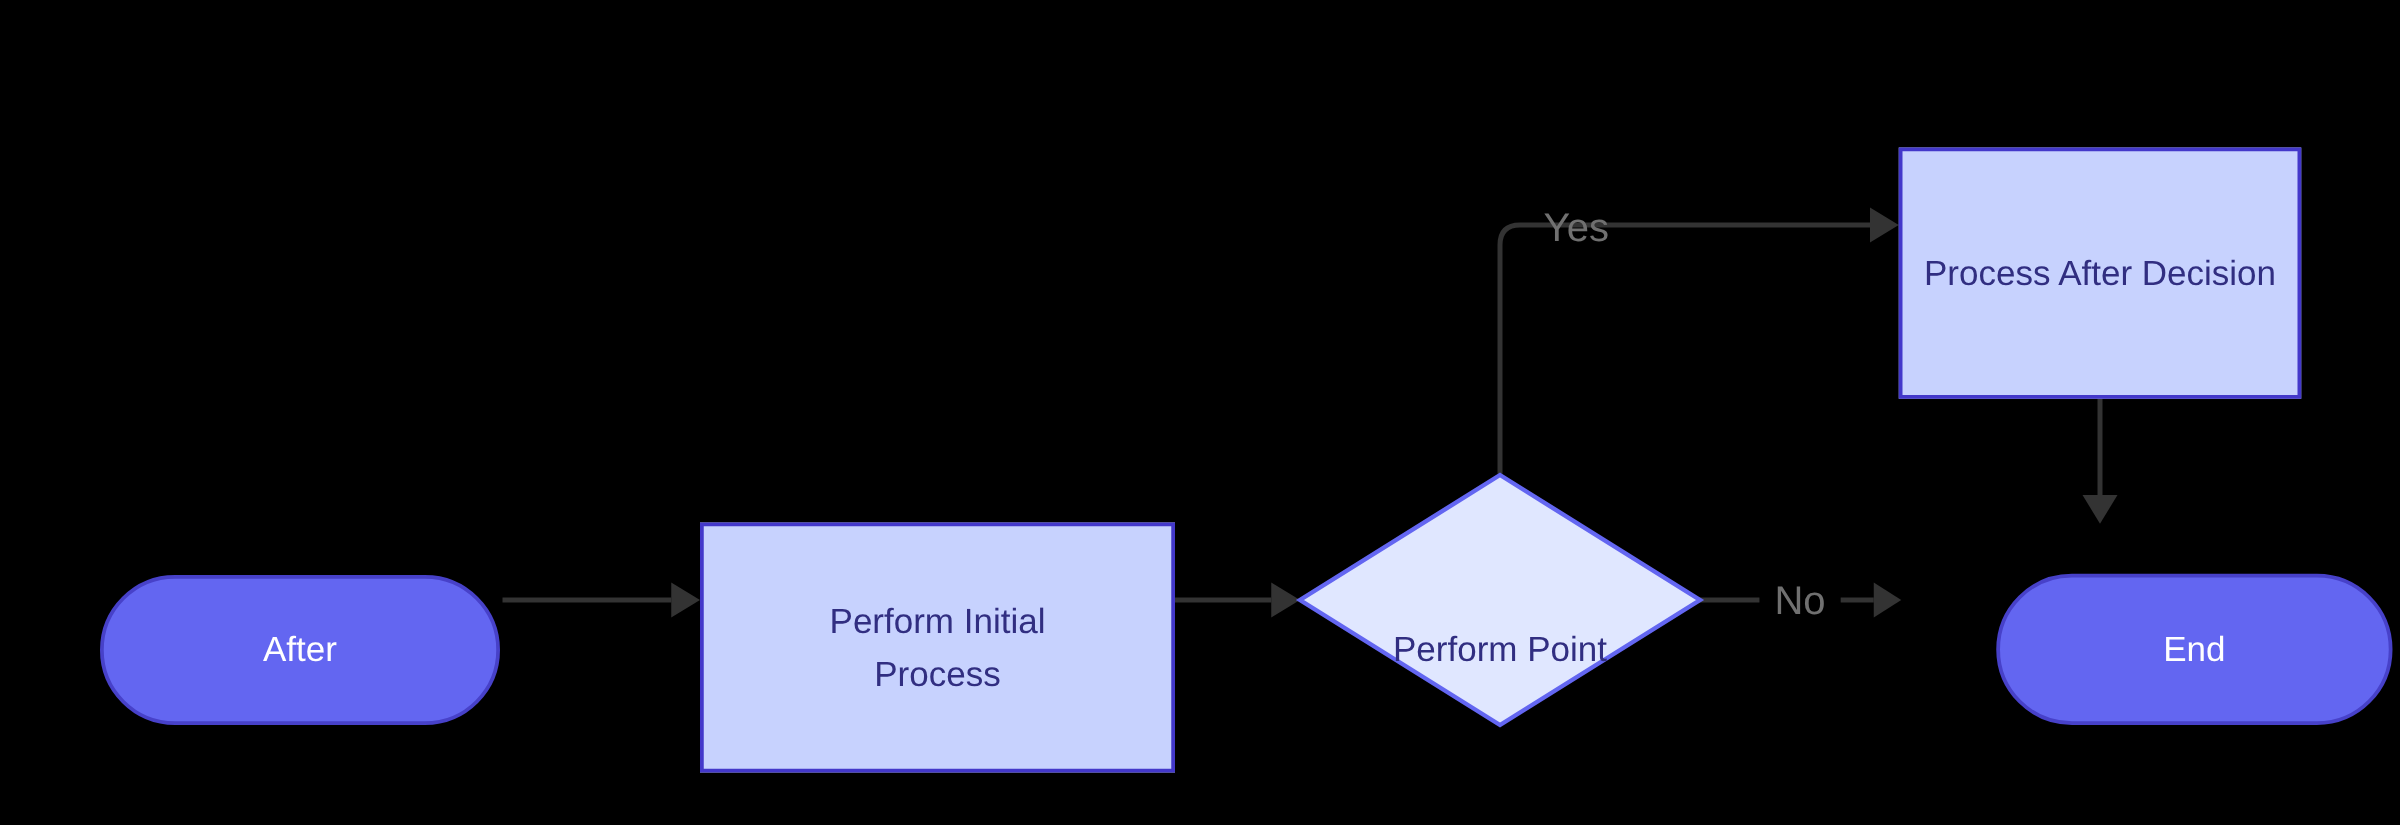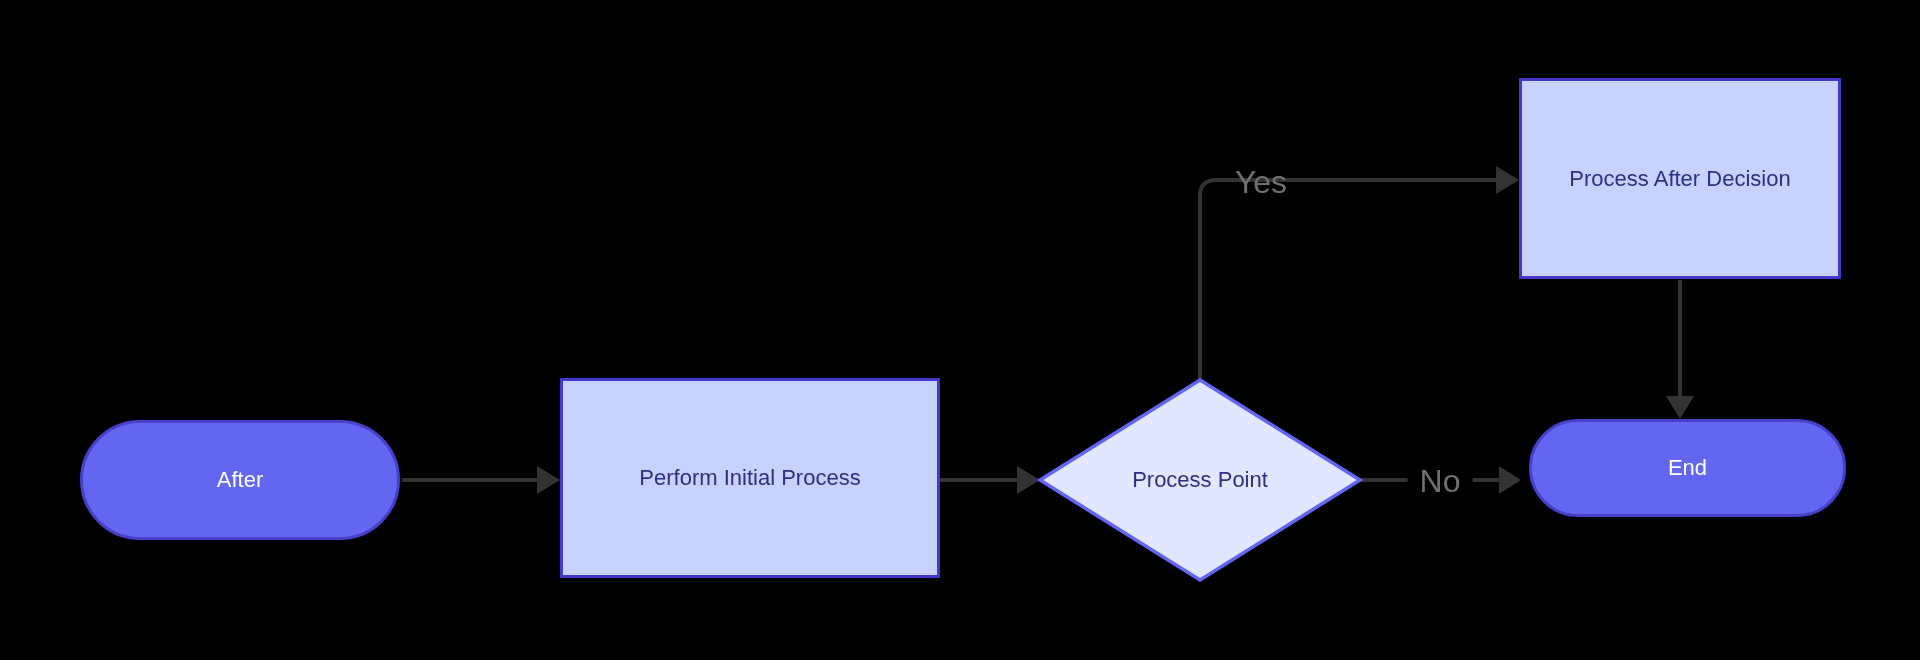--- a/index.html
+++ b/index.html
@@ -35,43 +35,44 @@
     fill: var(--diamond-fill, #e0e7ff);
     stroke: var(--diamond-border, #6366f1);
     stroke-width: 3.5;
   }
   .node {
     position: absolute;
     display: flex;
     align-items: center;
     justify-content: center;
     box-sizing: border-box;
-    font-size: 22px;
+    font-size: 28px;
     text-align: center;
+    margin-top: 40px;
   }
   .stadium {
     background: var(--stadium-fill, #6366f1);
     border: 3px solid var(--stadium-border, #4741c9);
     border-radius: 62px;
     color: var(--node-text-light, #ffffff);
   }
   .proc {
     background: var(--rect-fill, #c7d2fe);
     border: 3px solid var(--rect-border, #4338ca);
     color: var(--node-text-dark, #312e81);
   }
   #node-start { left: 80px; top: 420px; width: 320px; height: 120px; }
   #node-process1 { left: 560px; top: 378px; width: 380px; height: 200px; }
   #node-process1 .label { max-width: 250px; line-height: 1.55; }
   #node-decision {
     left: 1040px; top: 380px; width: 320px; height: 200px;
     color: var(--node-text-dark, #312e81);
   }
   #node-process2 { left: 1519px; top: 78px; width: 322px; height: 201px; }
-  #node-end { left: 1529px; top: 419px; width: 317px; height: 98px; }
+  #node-end { left: 1597px; top: 419px; width: 317px; height: 121px; }
   .edge-label {
     position: absolute;
     transform: translate(-50%, -50%);
     color: var(--edge-label-text, #707070);
     font-size: 32px;
     white-space: nowrap;
   }
   .edge-label.bg {
     background: var(--background, #000000);
     padding: 2px 12px;
@@ -106,21 +107,21 @@
 
   <div class="node stadium" id="node-start">
     <span class="label">After</span>
   </div>
 
   <div class="node proc" id="node-process1">
     <span class="label">Perform Initial Process</span>
   </div>
 
   <div class="node" id="node-decision">
-    <span class="label">Process Point</span>
+    <span class="label">Perform Point</span>
   </div>
 
   <div class="node proc" id="node-process2">
     <span class="label">Process After Decision</span>
   </div>
 
   <div class="node stadium" id="node-end">
     <span class="label">End</span>
   </div>
 

